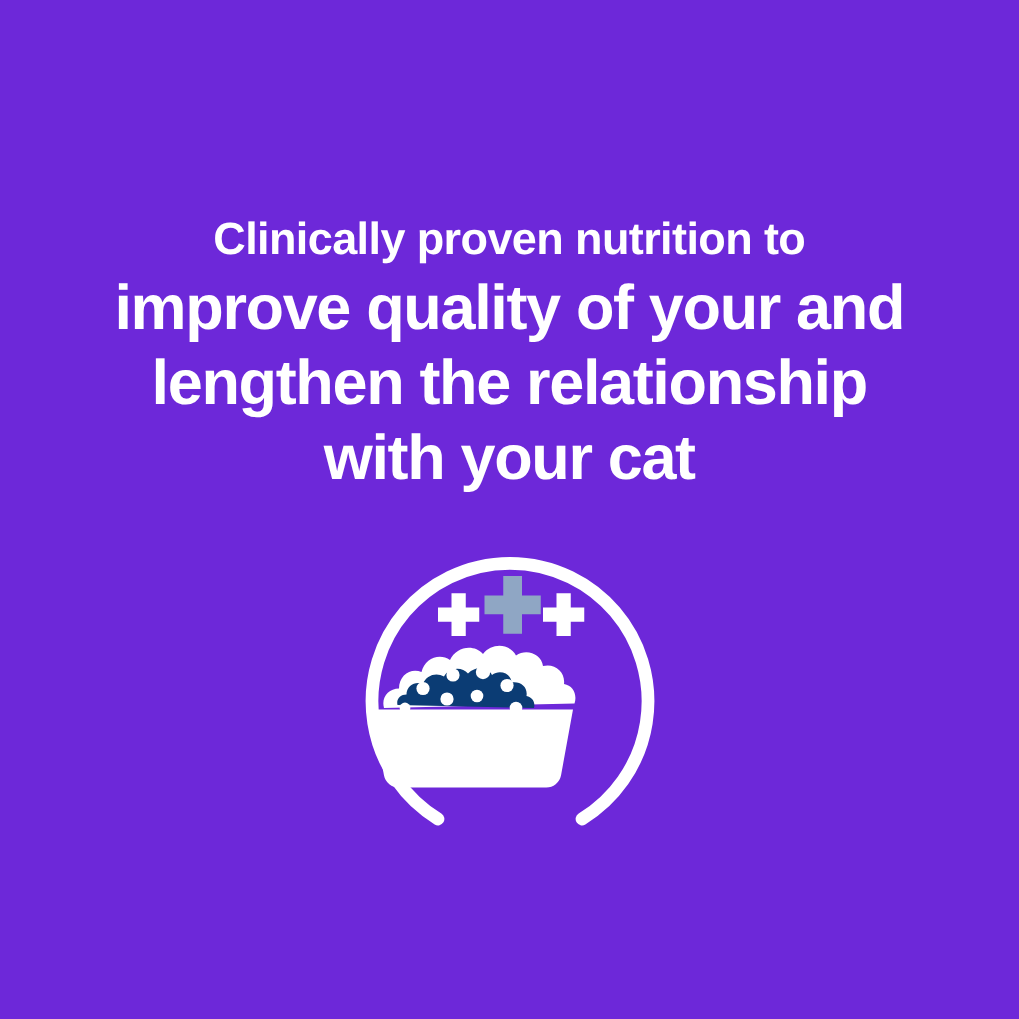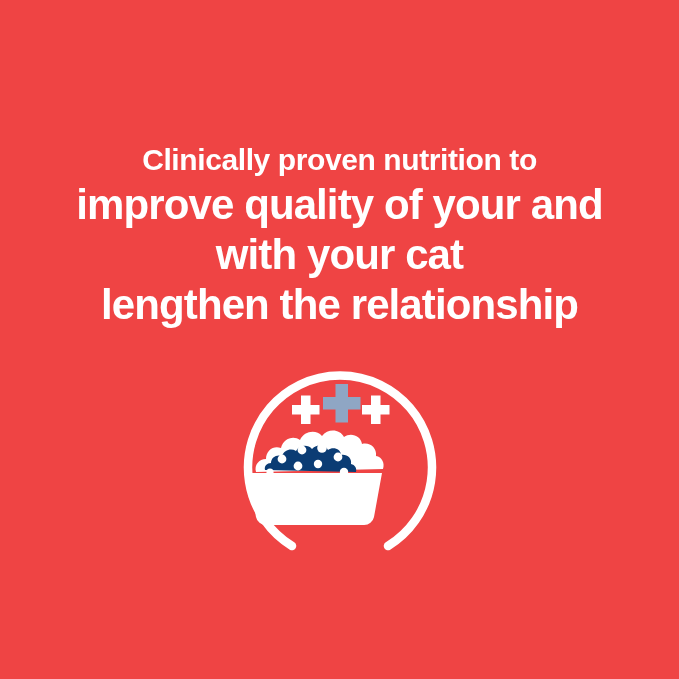--- a/index.html
+++ b/index.html
@@ -60,27 +60,27 @@
     display: flex;
     justify-content: center;
   }
   #nutrition-icon {
     display: block;
   }
 </style>
 </head>
 <body>
 
-<div id="promo-card" style="background: #ef4444;">
+<div id="promo-card" style="background: #6d28d9;">
 
   <div id="headline-block">
     <span class="hl-line hl-eyebrow" style="color: rgb(255, 255, 255);">Clinically proven nutrition to</span>
     <span class="hl-line hl-main" style="color: rgb(255, 255, 255);">improve quality of your and</span>
+    <span class="hl-line hl-main" style="color: rgb(255, 255, 255);">lengthen the relationship</span>
     <span class="hl-line hl-main" style="color: rgb(255, 255, 255);">with your cat</span>
-    <span class="hl-line hl-main" style="color: rgb(255, 255, 255);">lengthen the relationship</span>
   </div>
 
   <div id="nutrition-icon-wrap">
     <svg id="nutrition-icon" width="220" height="196" viewBox="0 0 220 196">
 
       <path d="M 62 186
                A 92 92 0 1 1 158 186" fill="none" stroke="#FFFFFF" stroke-width="8.5" stroke-linecap="round"></path>
 
       <path fill="#FFFFFF" d="M 62 45 h 9 v -9.5 h 9.5 v 9.5 h 9 v 9.5 h -9 v 9.5 h -9.5 v -9.5 h -9 z"></path>
 

